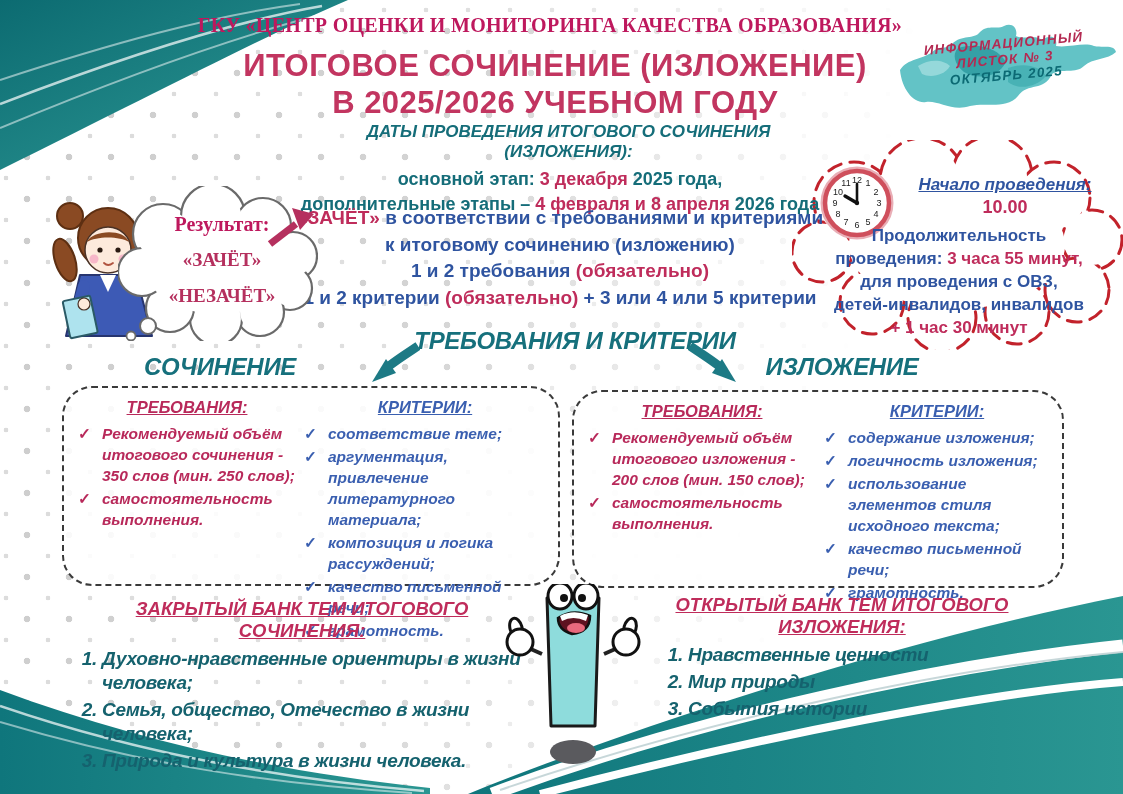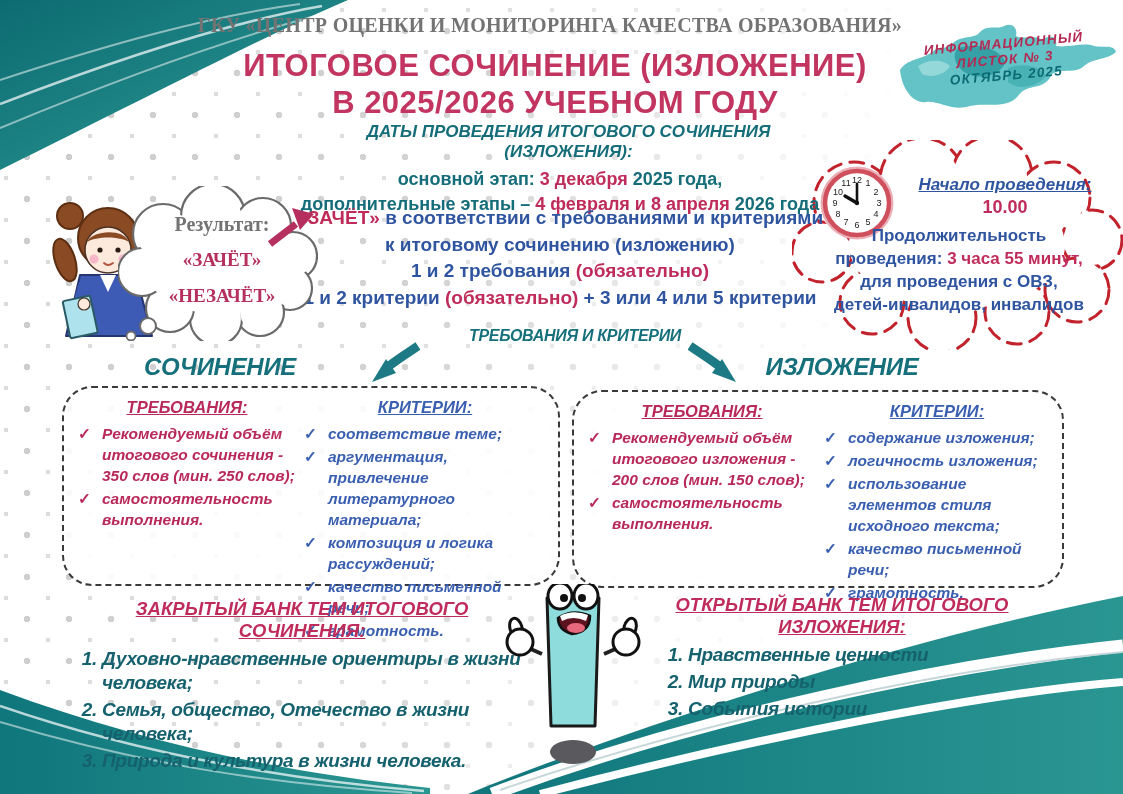--- a/index.html
+++ b/index.html
@@ -12,41 +12,41 @@
       radial-gradient(circle, #d8d8d8 0 2.1px, rgba(0,0,0,0) 2.6px);
     background-size:42px 42px, 42px 42px;
     background-position:6px 10px, 27px 31px;
     -webkit-mask-image:linear-gradient(102deg, rgba(0,0,0,.95) 0%, rgba(0,0,0,.8) 38%, rgba(0,0,0,0) 72%);
     mask-image:linear-gradient(102deg, rgba(0,0,0,.95) 0%, rgba(0,0,0,.8) 38%, rgba(0,0,0,0) 72%);
   }
   svg{display:block}
   .abs{position:absolute;}
   .z1{z-index:1}.z5{z-index:5}.z6{z-index:6}
   .center{text-align:center;}
-  .navy{color:#737373}.teal{color:#156d79}.crimson{color:#bf2c5b}.blue{color:#2f54a0}
+  .navy{color:#be185d}.teal{color:#156d79}.crimson{color:#bf2c5b}.blue{color:#2f54a0}
   .org{left:150px;top:14px;width:800px;font-family:"Liberation Serif", serif;
        font-weight:bold;font-size:20px;letter-spacing:.3px;}
   .title{left:225px;top:47px;width:660px;font-weight:bold;font-size:31px;line-height:37px;
          color:#c23560;letter-spacing:.5px;}
   .leaflet{left:898px;top:36px;width:214px;transform:rotate(-5deg);font-weight:bold;font-style:italic;
            font-size:13.5px;line-height:16px;letter-spacing:1.2px;color:#b42a52;}
   .leaflet .month{color:#0c6a74;}
   .dates{left:290px;top:122px;width:540px;font-weight:bold;}
   .dates .h{font-style:italic;font-size:17px;margin-bottom:5px;margin-left:17px;}
   .dates .l{font-size:18px;line-height:25px;}
   .rule{left:280px;top:205px;width:560px;font-weight:bold;font-size:19px;line-height:26.5px;color:#2f54a0;}
   .bubble-txt{font-family:"Liberation Serif", serif;font-weight:bold;}
   .b-res{left:152px;top:213px;width:140px;font-size:20px;}
   .b-ok{left:152px;top:249px;width:140px;font-size:19px;color:#b5305e;}
   .b-fail{left:146px;top:285px;width:152px;font-size:19px;color:#b5305e;}
   .t-start{left:893px;top:175px;width:224px;font-weight:bold;}
   .t-start .l1{font-style:italic;font-size:17px;text-decoration:underline;}
   .t-start .l2{font-size:18px;margin-top:2px;}
   .t-body{left:800px;top:224px;width:318px;font-weight:bold;font-size:17px;line-height:23px;color:#2f54a0;}
-  .sec-center{left:400px;top:327px;width:350px;font-weight:bold;font-style:italic;font-size:16px;
+  .sec-center{left:400px;top:327px;width:350px;font-weight:bold;font-style:italic;font-size:24px;
               color:#16707c;letter-spacing:-.3px;}
   .sec-label{font-weight:bold;font-style:italic;font-size:24px;color:#16707c;letter-spacing:-.3px;}
   .sec-left{left:85px;top:353px;width:270px;}
   .sec-right{left:712px;top:353px;width:260px;}
   .dbox{border:2px dashed #3a3a3a;border-radius:30px;background:rgba(255,255,255,.88);
         display:flex;box-sizing:border-box;padding:10px 12px 6px 14px;gap:8px;}
   .box1{left:62px;top:386px;width:498px;height:200px;}
   .box2{left:572px;top:390px;width:492px;height:198px;}
   .col-req{width:218px;}
   .box2 .col-req{width:228px;}
@@ -239,20 +239,21 @@
   </svg>
   <div class="abs z6 t-start center">
     <div class="l1 blue">Начало проведения:</div>
     <div class="l2 crimson">10.00</div>
   </div>
   <div class="abs z6 t-body center">
     <div>Продолжительность</div>
     <div><span>проведения: </span><span class="crimson">3 часа 55 минут,</span></div>
     <div>для проведения с ОВЗ,</div>
     <div>детей-инвалидов, инвалидов</div>
+    <div class="crimson">+ 1 час 30 минут</div>
   </div>
 
   <div class="abs z5 sec-center center">ТРЕБОВАНИЯ И КРИТЕРИИ</div>
   <svg class="abs z5" width="48" height="42" viewBox="0 0 48 42" style="left:372px;top:342px;">
     <path d="M46,4 C34,12 26,17 17,24" stroke="#1d7a85" stroke-width="9" fill="none"></path>
     <polygon points="0,40 24,31 14,17" fill="#1d7a85"></polygon>
   </svg>
   <svg class="abs z5" width="48" height="42" viewBox="0 0 48 42" style="left:688px;top:342px;">
     <path d="M2,4 C14,12 22,17 31,24" stroke="#1d7a85" stroke-width="9" fill="none"></path>
     <polygon points="48,40 24,31 34,17" fill="#1d7a85"></polygon>

